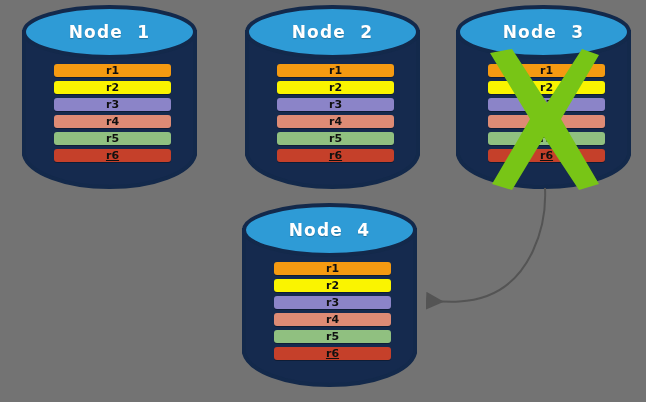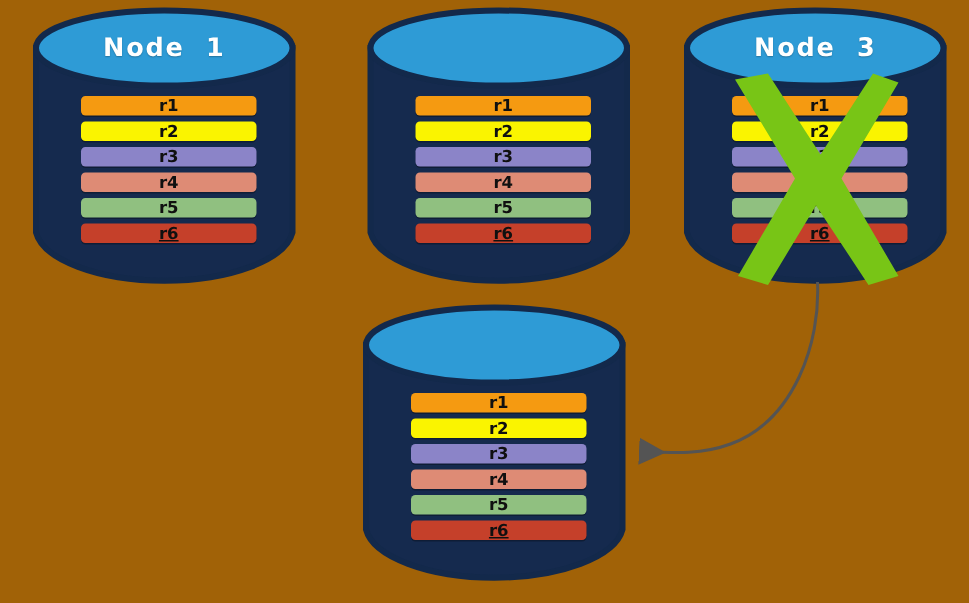--- a/index.html
+++ b/index.html
@@ -7,21 +7,21 @@
     padding: 0;
     background: #ffffff;
   }
   body {
     font-family: "DejaVu Sans", sans-serif;
   }
   #canvas {
     position: relative;
     width: 646px;
     height: 402px;
-    background: #a16207;
+    background: #737373;
     overflow: hidden;
   }
 
   
   .node {
     position: absolute;
   }
   .node-svg {
     position: absolute;
     left: 0;
@@ -98,20 +98,21 @@
       <div class="row" style="background:#90C080;">r5</div>
       <div class="row" style="background:#C5402A;">r6</div>
     </div>
   </div>
 
   <div class="node" style="left:245px; top:5px; width:175px; height:185px;">
     <svg class="node-svg" width="175" height="185" viewBox="0 0 175 185">
       <path d="M2,27 L2,150 A 86 36 0 0 0 173,150 L173,27 Z" fill="#152A4E" stroke="#13294B" stroke-width="4"></path>
       <ellipse cx="87.5" cy="27" rx="85.5" ry="25" fill="#2E9BD6" stroke="#13294B" stroke-width="4"></ellipse>
     </svg>
+    <div class="node-title" style="top:17px;">Node  2</div>
     <div class="rows" style="top:59px; padding:0 29px;">
       <div class="row" style="background:#F59A11;">r1</div>
       <div class="row" style="background:#FAF400;">r2</div>
       <div class="row" style="background:#8B84C8;">r3</div>
       <div class="row" style="background:#DE8B75;">r4</div>
       <div class="row" style="background:#90C080;">r5</div>
       <div class="row" style="background:#C5402A;">r6</div>
     </div>
   </div>
 
@@ -134,20 +135,21 @@
 
       <polygon points="4,6 26,2 61,56 96,2 113,8 75,72 113,137 93,143 58,90 26,143 6,137 44,72" fill="#78C516"></polygon>
     </svg>
   </div>
 
   <div class="node" style="left:242px; top:203px; width:175px; height:185px;">
     <svg class="node-svg" width="175" height="185" viewBox="0 0 175 185">
       <path d="M2,27 L2,150 A 86 36 0 0 0 173,150 L173,27 Z" fill="#152A4E" stroke="#13294B" stroke-width="4"></path>
       <ellipse cx="87.5" cy="27" rx="85.5" ry="25" fill="#2E9BD6" stroke="#13294B" stroke-width="4"></ellipse>
     </svg>
+    <div class="node-title" style="top:17px;">Node  4</div>
     <div class="rows" style="top:59px; padding:0 29px;">
       <div class="row" style="background:#F59A11;">r1</div>
       <div class="row" style="background:#FAF400;">r2</div>
       <div class="row" style="background:#8B84C8;">r3</div>
       <div class="row" style="background:#DE8B75;">r4</div>
       <div class="row" style="background:#90C080;">r5</div>
       <div class="row" style="background:#C5402A;">r6</div>
     </div>
   </div>
 

